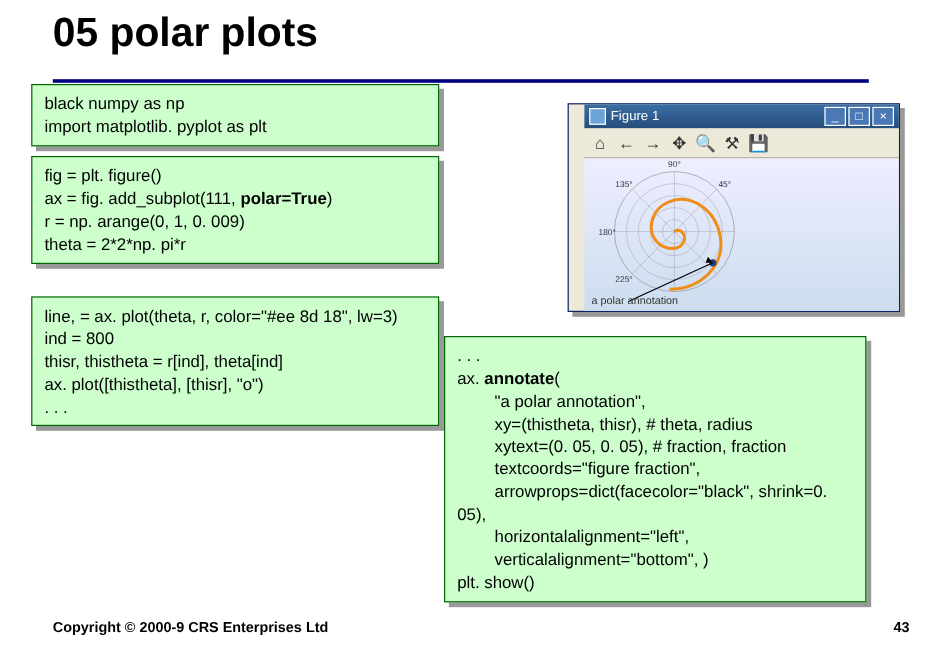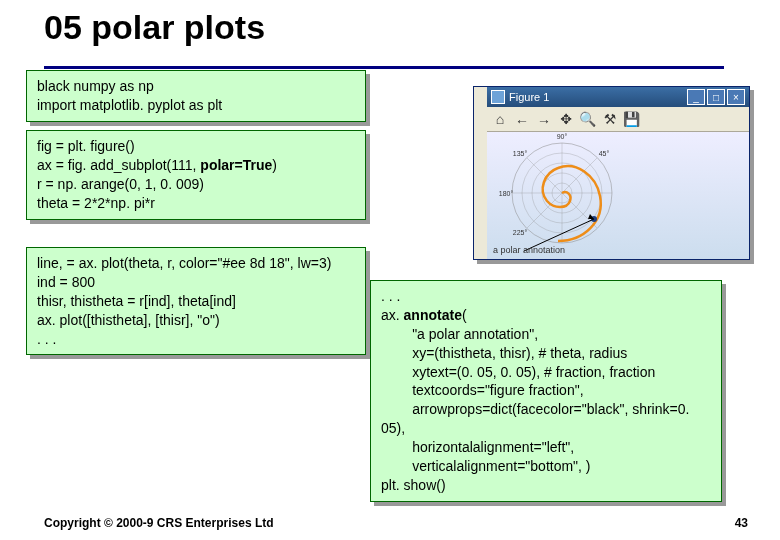--- a/index.html
+++ b/index.html
@@ -75,21 +75,21 @@
     background: linear-gradient(#eef,#cde);
     height: 127px;
     position: relative;
     display:flex;align-items:center;justify-content:flex-start;
   }
   .plot-area svg { display:block; }
   .plot-caption {
     position:absolute; left:6px; bottom:4px; font-size:9px; color:#333;
   }
   .footer {
-    position:absolute; bottom:10px; left:44px; right:32px;
+    position:absolute; bottom:10px; left:44px; right:22px;
     display:flex; justify-content:space-between;
     font-size:12px; font-weight:bold; color:#000;
   }
 </style>
 </head>
 <body>
 
 <div class="slide">
   <div class="title">05 polar plots</div>
 

